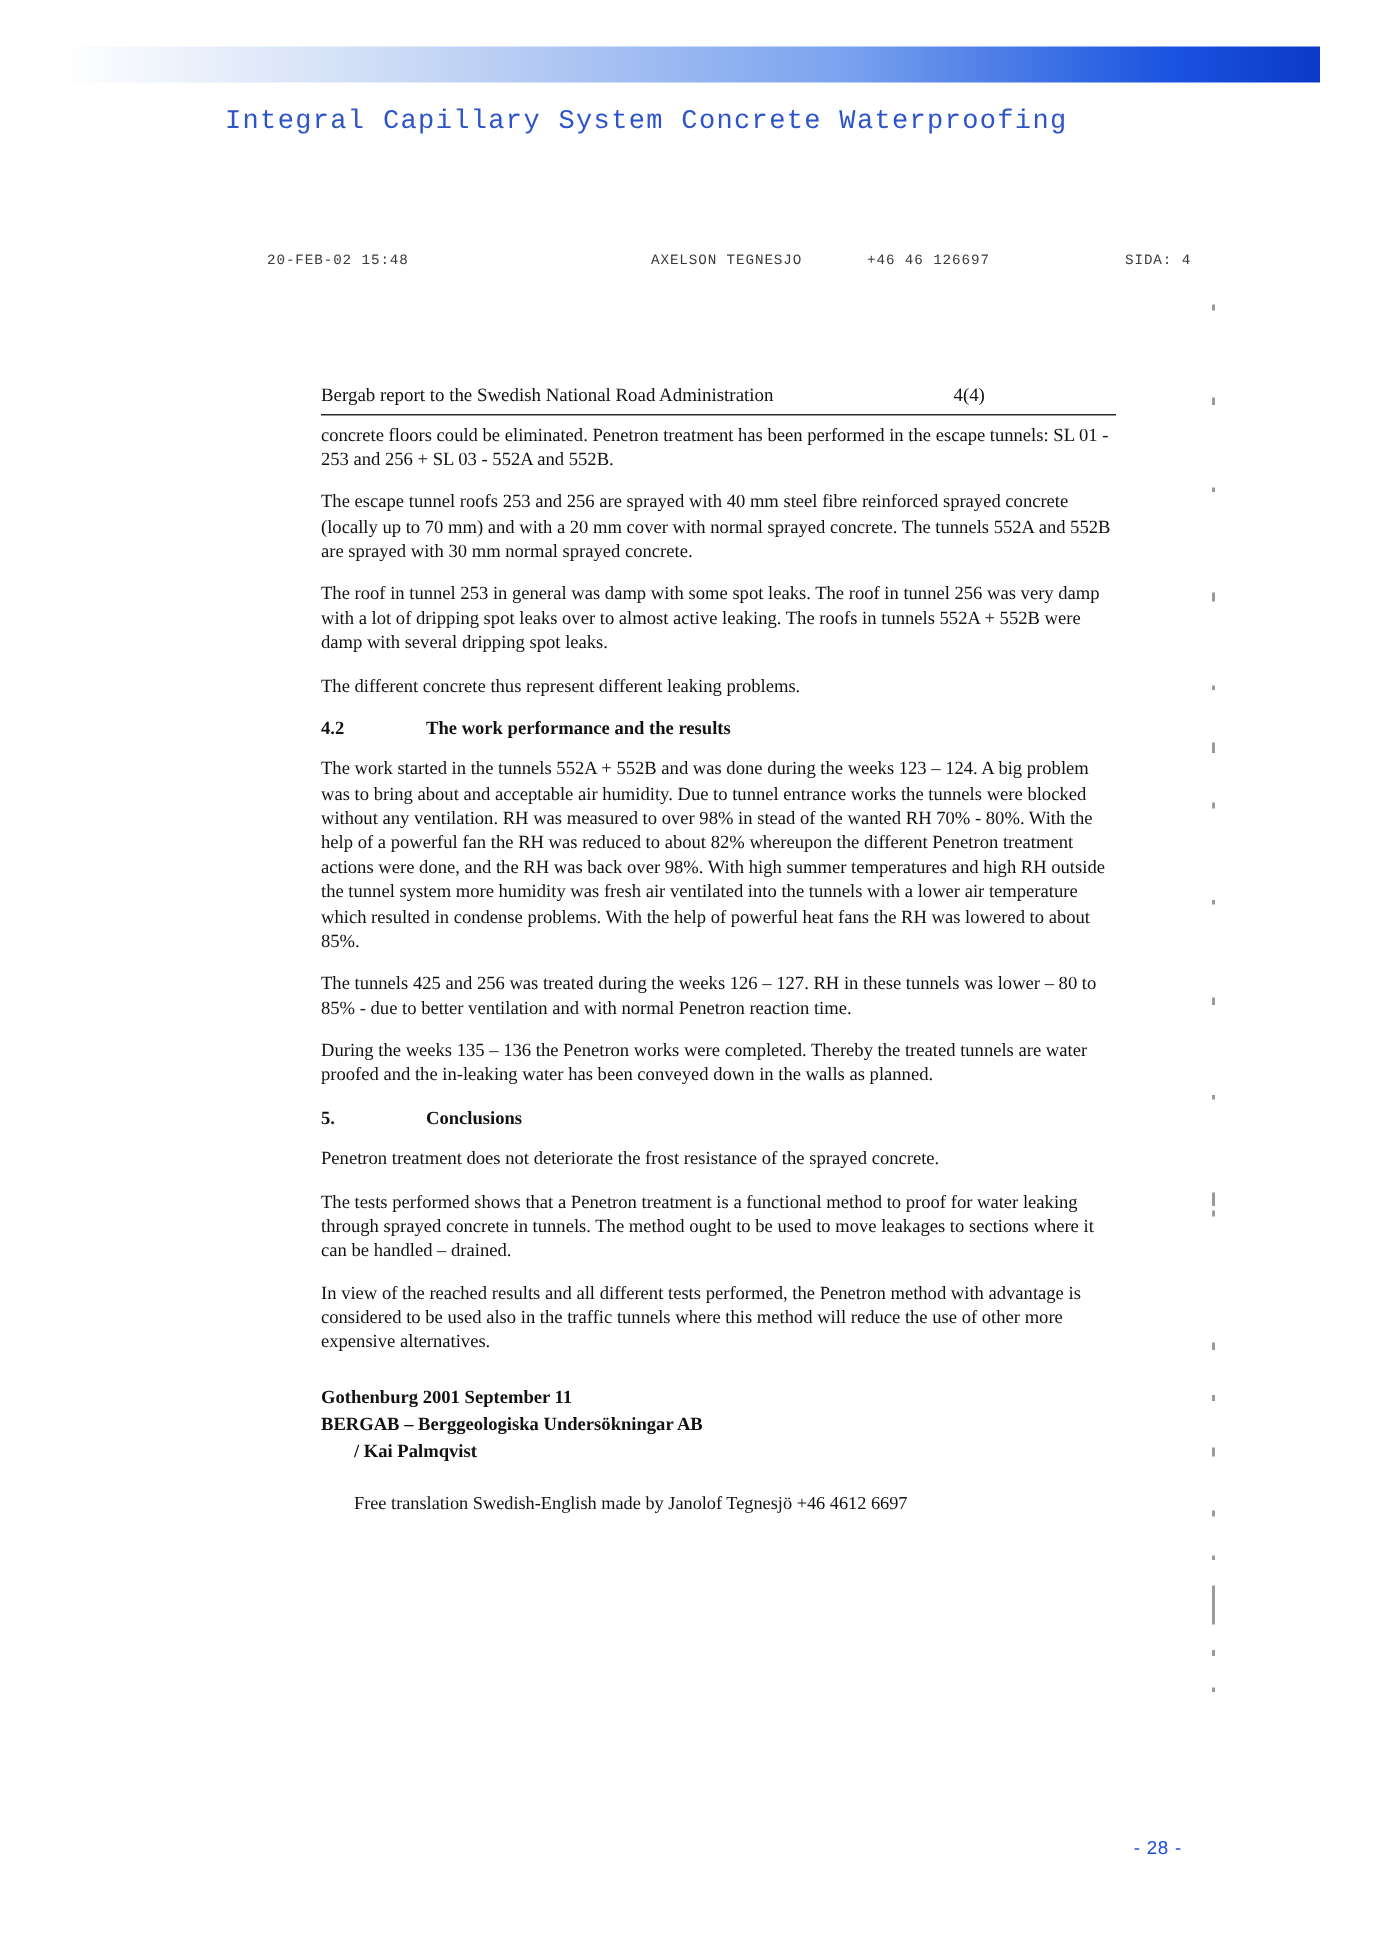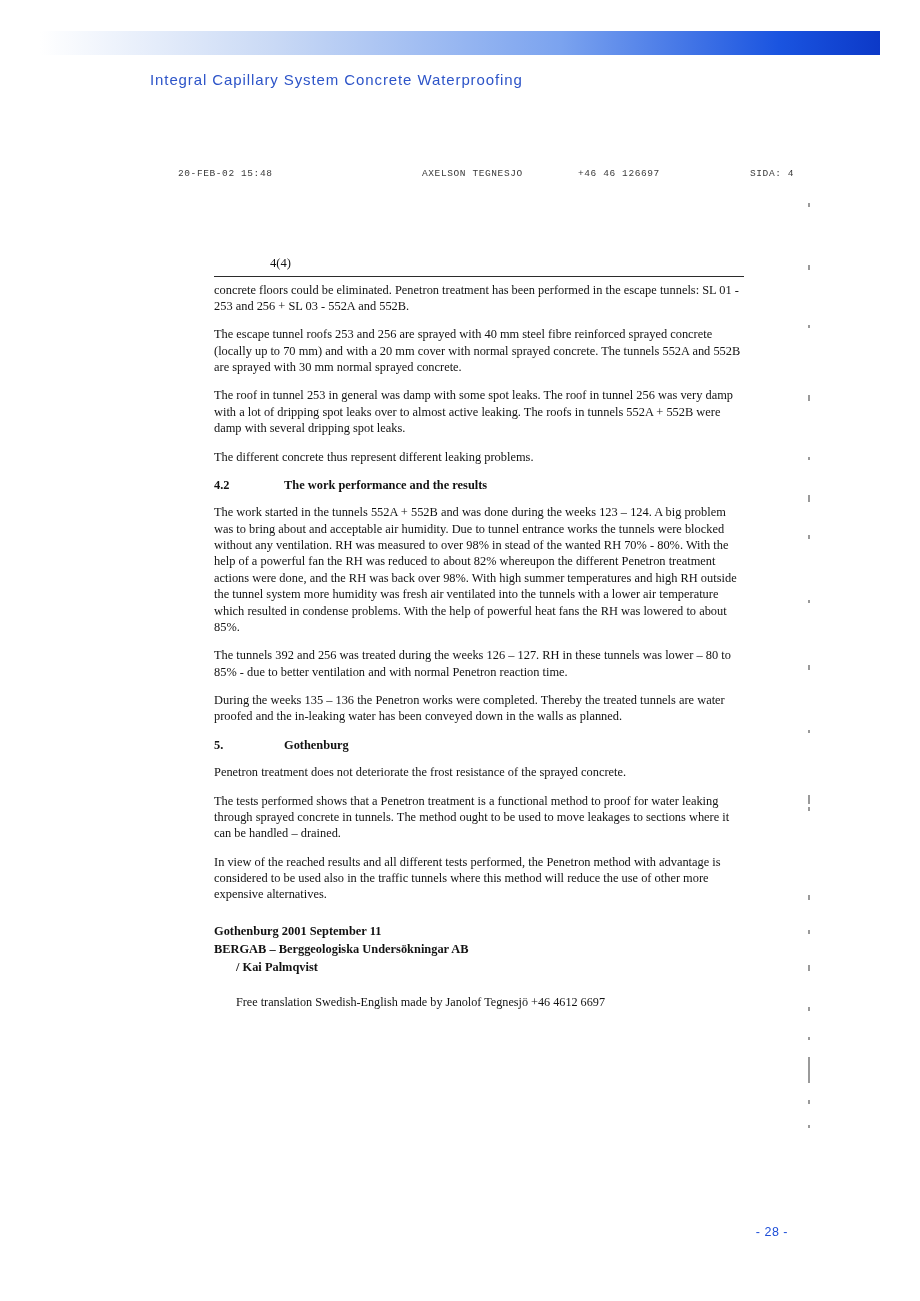--- a/index.html
+++ b/index.html
@@ -24,22 +24,22 @@
     width: 840px;
     height: 24px;
     background: linear-gradient(to right, #ffffff 0%, #c9d9f5 28%, #7ba3ef 62%, #1a54e0 88%, #0c39c8 100%);
   }
 
   
   .running-header {
     position: absolute;
     left: 150px;
     top: 71px;
-    font-family: Liberation Sans, sans-serif;
-    font-size: 15px;
+    font-family: Liberation Mono, monospace;
+    font-size: 18px;
     letter-spacing: 0.9px;
     color: #2d54c8;
     white-space: nowrap;
   }
 
   
   .fax-strip {
     position: absolute;
     left: 178px;
     top: 168px;
@@ -48,21 +48,21 @@
     font-size: 9.5px;
     letter-spacing: 0.6px;
     color: #3a3a3a;
   }
   .fax-strip span {
     position: absolute;
     white-space: nowrap;
     top: 0;
   }
   .fax-date   { left: 0px; }
-  .fax-sender { left: 244px; }
+  .fax-sender { left: 256px; }
   .fax-number { left: 400px; }
   .fax-page   { left: 572px; }
 
   
   .page-body {
     position: absolute;
     left: 214px;
     top: 255px;
     width: 530px;
     font-size: 12.4px;
@@ -73,21 +73,21 @@
   .doc-head {
     display: flex;
     justify-content: flex-start;
     align-items: baseline;
     font-size: 12.6px;
     margin-bottom: 4px;
     white-space: nowrap;
   }
   .doc-head .doc-title { flex: 0 0 auto; }
   .doc-head .doc-pageno {
-    margin-left: 56px;
+    margin-left: 120px;
   }
 
   .rule {
     border: none;
     border-top: 1px solid #2b2b2b;
     margin: 0 0 5px 0;
     width: 100%;
   }
 
   p.para {
@@ -156,39 +156,40 @@
 <div class="fax-strip">
   <span class="fax-date">20-FEB-02 15:48</span>
   <span class="fax-sender">AXELSON TEGNESJO</span>
   <span class="fax-number">+46 46 126697</span>
   <span class="fax-page">SIDA: 4</span>
 </div>
 
 <div class="page-body">
 
   <div class="doc-head">
+    <span class="doc-title">Bergab report to the Swedish National Road Administration</span>
     <span class="doc-pageno">4(4)</span>
   </div>
   <hr class="rule">
 
   <p class="para">concrete floors could be eliminated. Penetron treatment has been performed in the escape tunnels: SL 01 - 253  and 256 +  SL 03 - 552A and 552B.</p>
   <p class="para">The escape tunnel roofs 253 and 256 are sprayed with 40 mm steel fibre reinforced sprayed concrete (locally up to 70 mm) and with a 20 mm cover with normal sprayed concrete. The tunnels 552A and 552B are sprayed with 30 mm normal sprayed concrete.</p>
   <p class="para">The roof in tunnel 253 in general was damp with some spot leaks. The roof in tunnel 256 was very damp with a lot of dripping spot leaks over to almost active leaking. The roofs in tunnels 552A + 552B were damp with several dripping spot leaks.</p>
   <p class="para">The different concrete thus represent different leaking problems.</p>
 
   <div class="sec">
     <span class="num">4.2</span><span>The work performance and the results</span>
   </div>
 
   <p class="para">The work started in the tunnels 552A + 552B and was done during the weeks 123 – 124. A big problem was to bring about and acceptable air humidity. Due to tunnel entrance works the tunnels were blocked without any ventilation. RH was measured to over 98% in stead of the wanted RH 70% - 80%. With the help of a powerful fan the RH was reduced to about 82% whereupon the different Penetron treatment actions were done, and the RH was back over 98%. With high summer temperatures and high RH outside the tunnel system more humidity was fresh air ventilated into the tunnels with a lower air temperature which resulted in condense problems. With the help of powerful heat fans the RH was lowered to about 85%.</p>
-  <p class="para">The tunnels 392 and 256 was treated during the weeks 126 – 127. RH in these tunnels was lower – 80 to 85% - due to better ventilation and with normal Penetron reaction time.</p>
+  <p class="para">The tunnels 425 and 256 was treated during the weeks 126 – 127. RH in these tunnels was lower – 80 to 85% - due to better ventilation and with normal Penetron reaction time.</p>
   <p class="para">During the weeks 135 – 136 the Penetron works were completed. Thereby the treated tunnels are water proofed and the in-leaking water has been conveyed down in the walls as planned.</p>
 
   <div class="sec">
-    <span class="num">5.</span><span>Gothenburg</span>
+    <span class="num">5.</span><span>Conclusions</span>
   </div>
 
   <p class="para">Penetron treatment does not deteriorate the frost resistance of the sprayed concrete.</p>
   <p class="para">The tests performed shows that a Penetron treatment is a functional method to proof for water leaking through sprayed concrete in tunnels. The method ought to be used to move leakages to sections where it can be handled – drained.</p>
   <p class="para">In view of the reached results and all different tests performed, the Penetron method with advantage is considered to be used also in the traffic tunnels where this method will reduce the use of other more expensive alternatives.</p>
 
   <div class="sign-block">
     <span>Gothenburg 2001 September 11</span><br>
     <span>BERGAB – Berggeologiska Undersökningar AB</span>
     <span class="indent">/ Kai Palmqvist</span>

